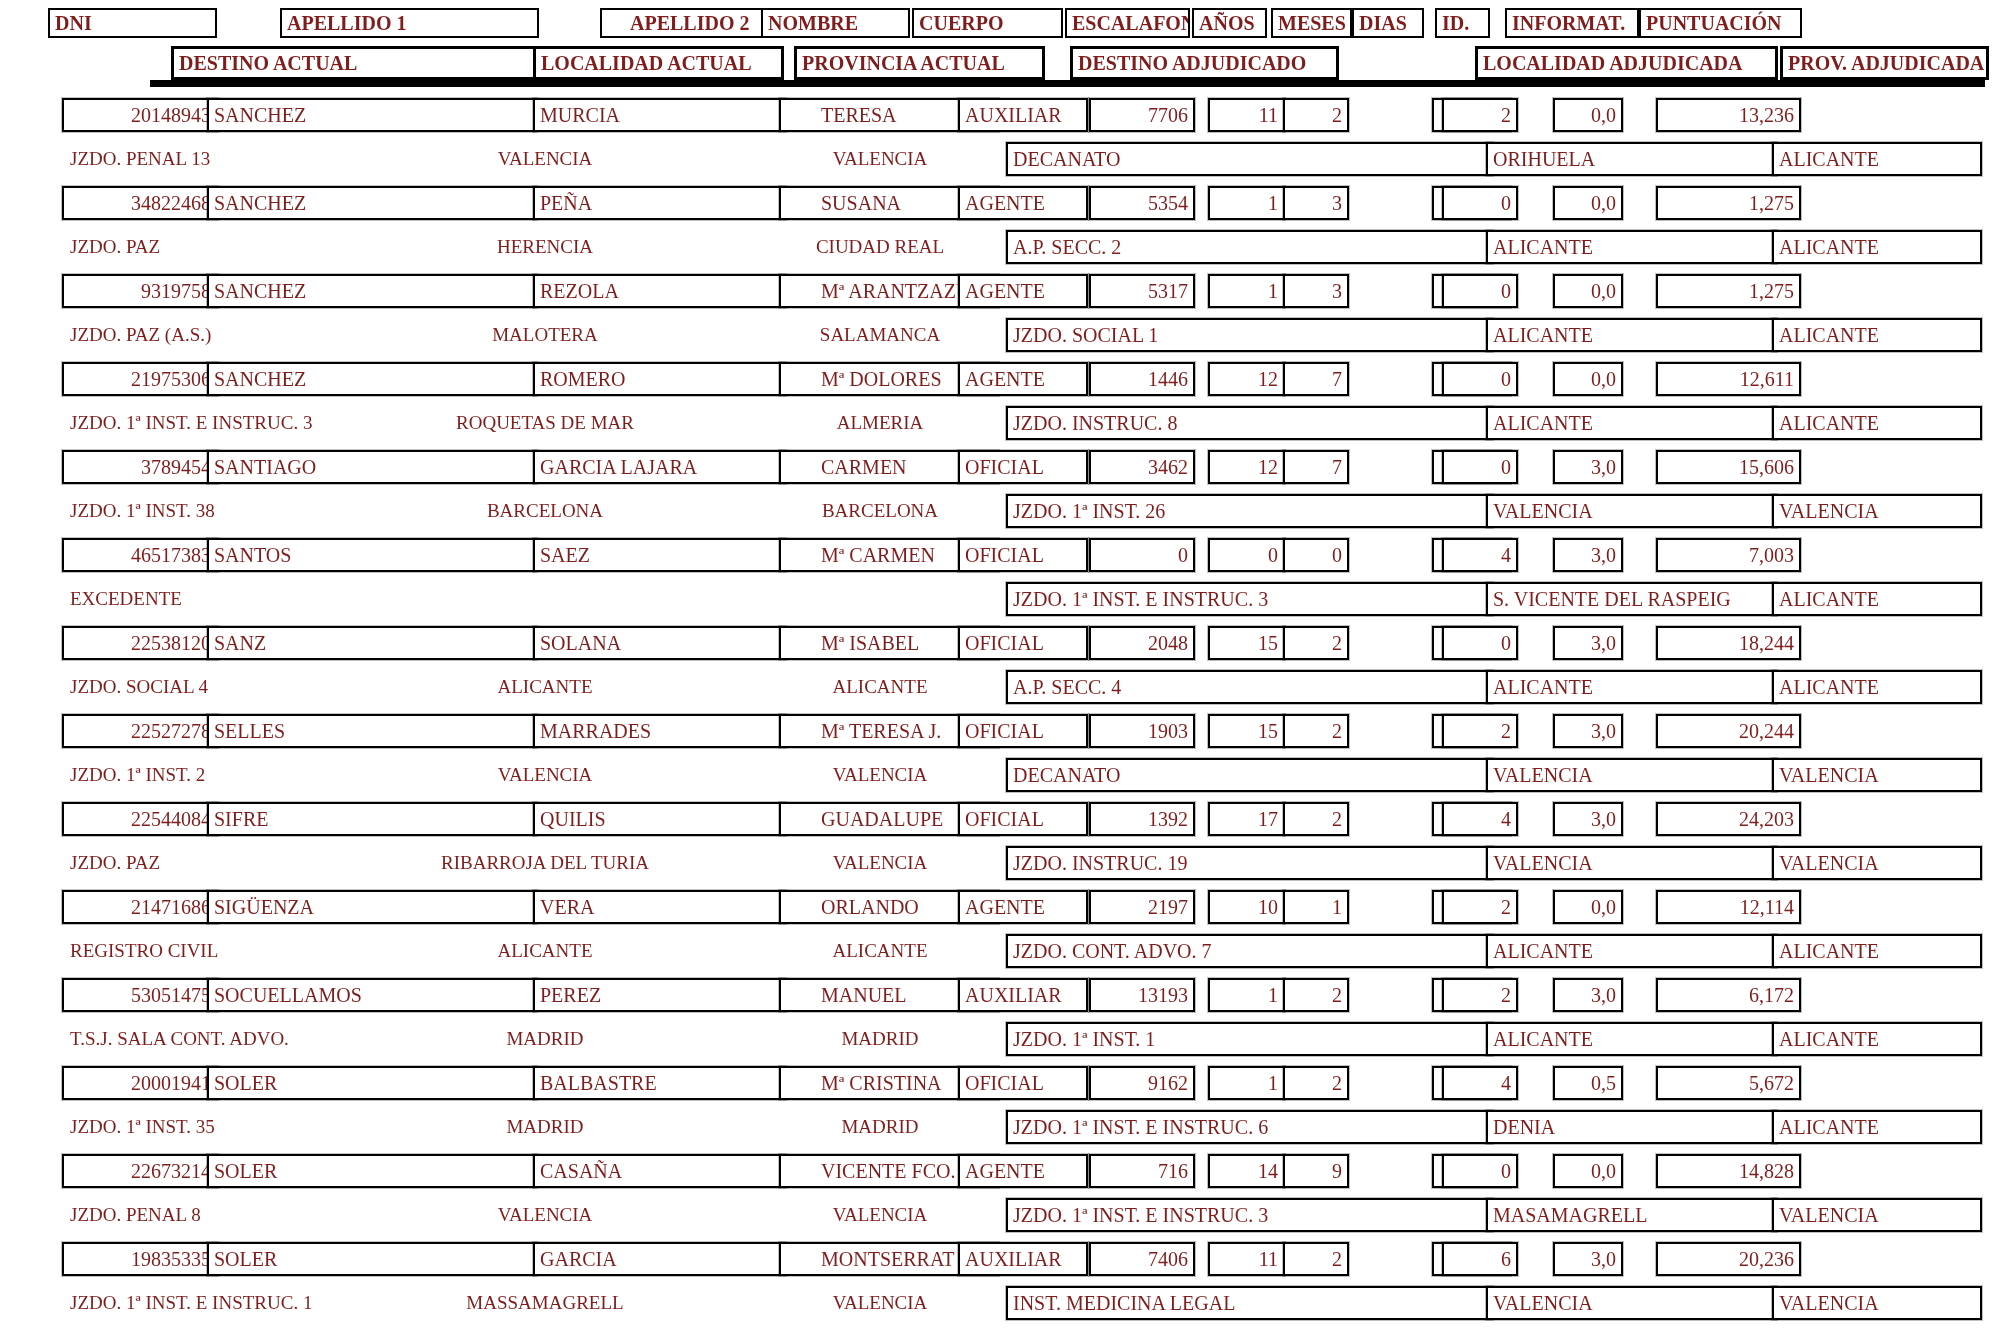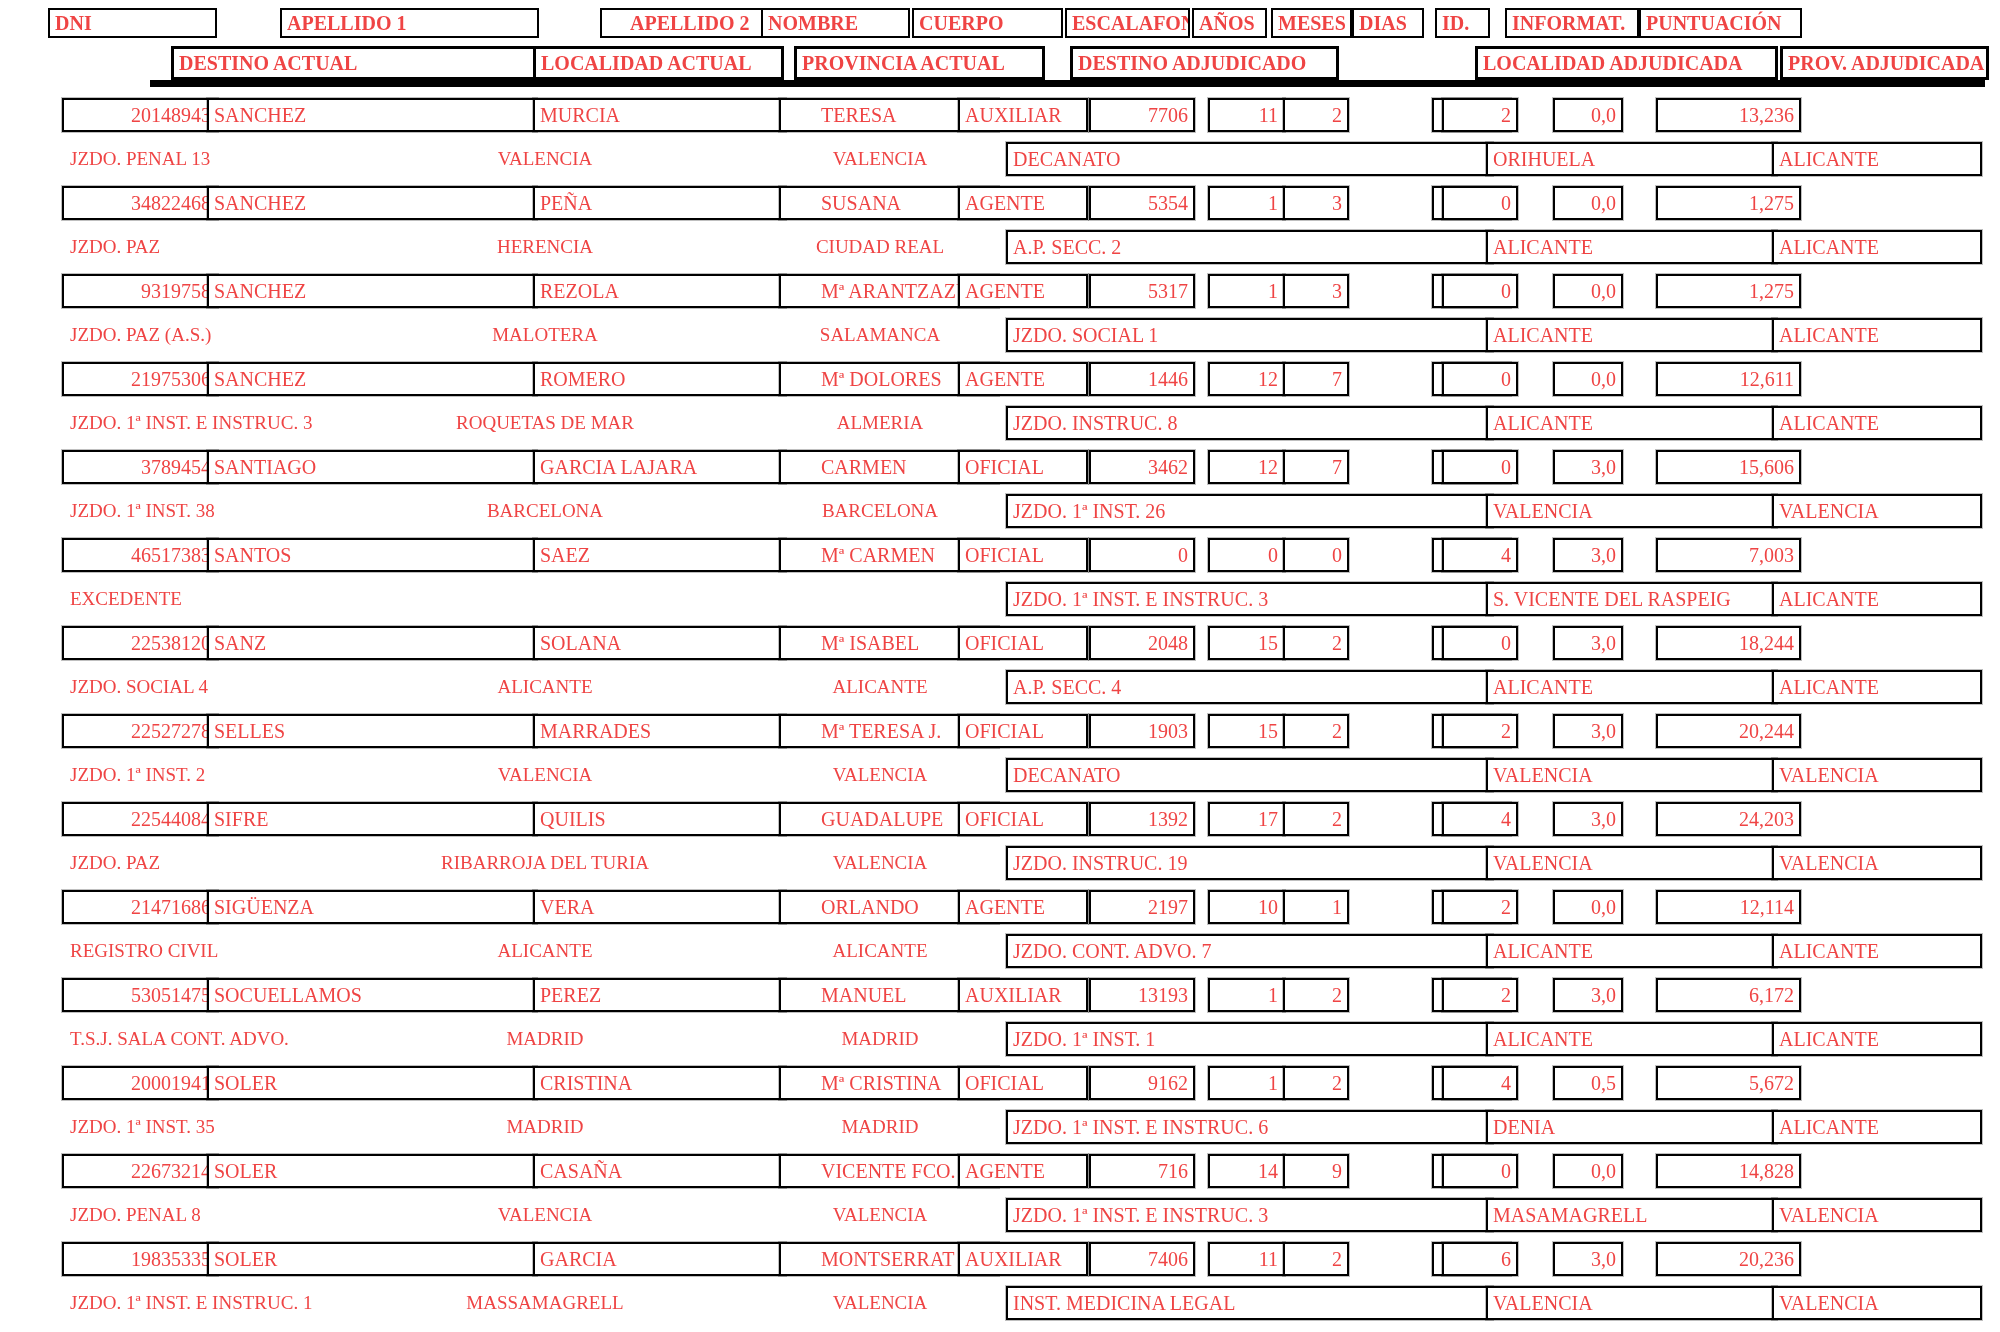--- a/index.html
+++ b/index.html
@@ -1,21 +1,21 @@
 <!DOCTYPE html>
 <html><head>
 <meta charset="utf-8">
 <style>
   html,body{margin:0;padding:0;background:#e8e8e8;}
   .page{
     position:relative;
     width:2000px;height:1332px;
     background:#ffffff;
     font-family:"Liberation Serif","DejaVu Serif",serif;
-    color:#ef4444;
+    color:#7f1d1d;
     overflow:hidden;
   }
   
   .hbox{
     position:absolute;
     height:26px;
     border:2px solid #000;
     background:#fff;
     font-weight:bold;
     font-size:20px;
@@ -368,21 +368,21 @@
     <div class="plain center c-la">MADRID</div>
     <div class="plain center c-pa">MADRID</div>
     <div class="box dbox c-dadj">JZDO. 1ª INST. 1</div>
     <div class="box dbox c-ladj">ALICANTE</div>
     <div class="box dbox c-padj">ALICANTE</div>
   </div>
 
   <div class="record">
     <div class="box num c-dni">20001941</div>
     <div class="box c-ap1">SOLER</div>
-    <div class="box c-ap2">CRISTINA</div>
+    <div class="box c-ap2">BALBASTRE</div>
     <div class="box c-nom">Mª CRISTINA</div>
     <div class="box c-cue">OFICIAL</div>
     <div class="box num c-esc">9162</div>
     <div class="box num c-ano">1</div>
     <div class="box num c-mes">2</div>
     <div class="box num c-dia">2</div>
     <div class="box num c-id">4</div>
     <div class="box num c-inf">0,5</div>
     <div class="box num c-pun">5,672</div>
 

